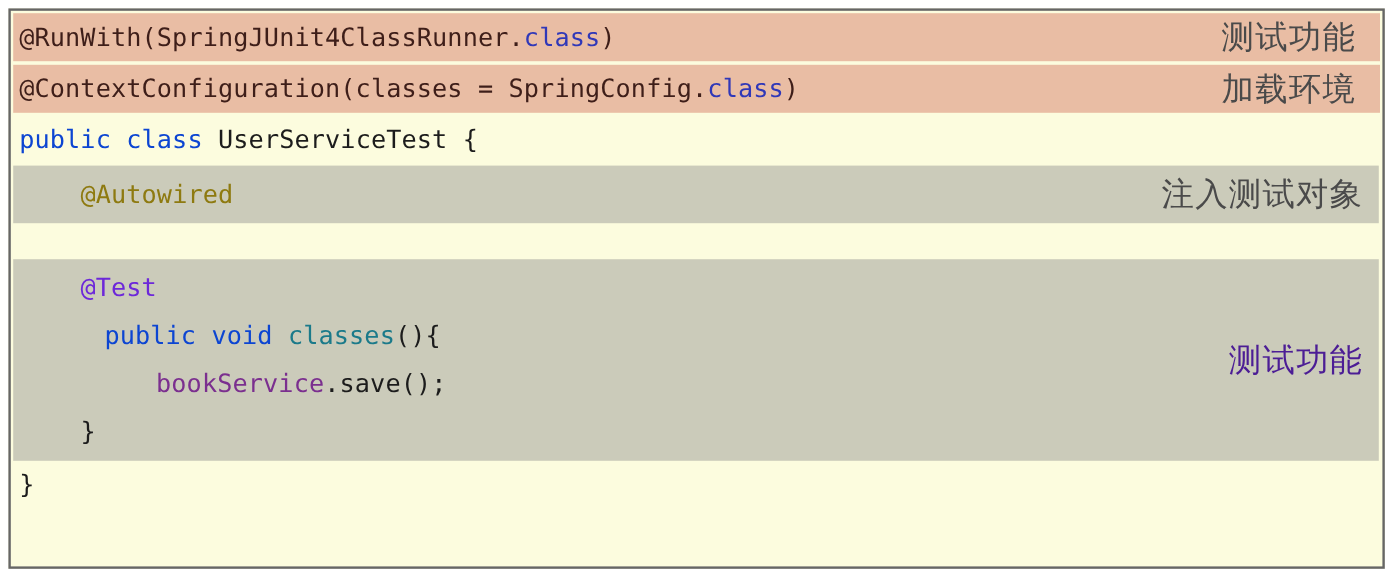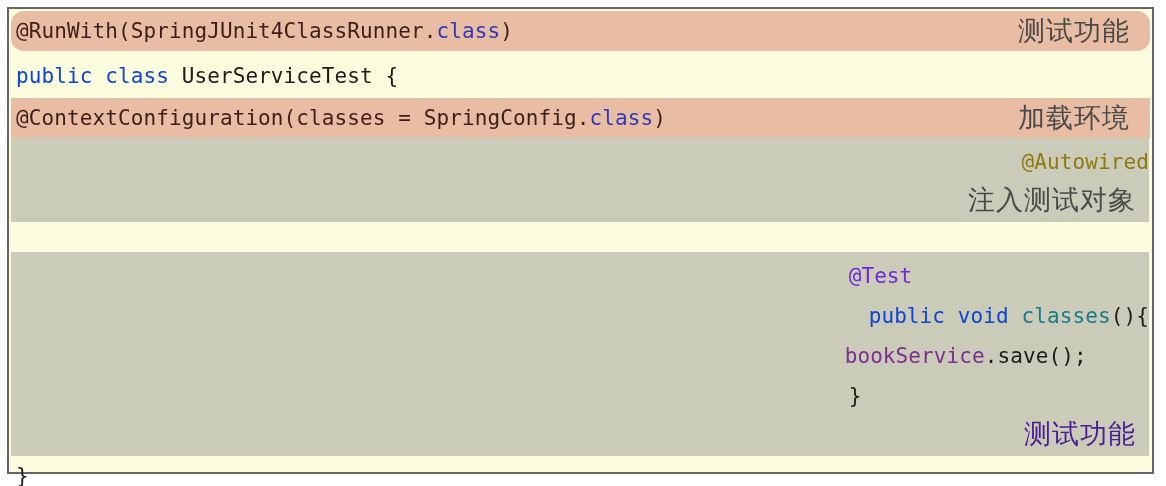--- a/index.html
+++ b/index.html
@@ -34,51 +34,50 @@
   .annot {
     font-family: "Liberation Sans", "DejaVu Sans", sans-serif;
     font-size: 27px;
     letter-spacing: 1px;
     white-space: nowrap;
     flex: 0 0 auto;
   }
   .row .annot { padding-right: 20px; }
   .block {
     display: flex;
-    align-items: flex-end;
+    align-items: center;
     width: calc(100% - 1px);
     padding: 4px 0;
-    flex-direction: column;
   }
   .block .lines { flex: 1 1 auto; }
   .block .annot { padding-right: 13px; }
   .line {
     height: 40px;
     display: flex;
     align-items: center;
   }
   .spacer { width: 100%; }
   .ind-0 { padding-left: 5px; }
   .ind-1 { padding-left: 56px; }
-  .ind-2 { padding-left: 52px; }
+  .ind-2 { padding-left: 119px; }
 </style>
 </head>
 <body style="background: rgb(255, 255, 255);">
 
 <div class="frame" id="frame" style="background: rgb(252, 252, 222); border-color: rgb(102, 102, 102);">
-    <div class="row" style="background: rgb(233, 189, 164); margin-bottom: 3px; border-radius: 13px;">
+    <div class="row" style="background: rgb(233, 189, 164); margin-bottom: 3px;">
       <span class="code ind-0"><span style="color: rgb(62, 30, 25);">@RunWith(SpringJUnit4ClassRunner.</span><span style="color: rgb(48, 56, 184);">class</span><span style="color: rgb(62, 30, 25);">)</span></span>
       <span class="annot" style="color: rgb(74, 74, 74);">测试功能</span>
-    </div>
-    <div class="row tall" style="background: transparent;">
-      <span class="code ind-0"><span style="color: rgb(12, 69, 210);">public class </span><span style="color: rgb(28, 28, 28);">UserServiceTest {</span></span>
     </div>
     <div class="row" style="background: rgb(233, 189, 164);">
       <span class="code ind-0"><span style="color: rgb(62, 30, 25);">@ContextConfiguration(classes = SpringConfig.</span><span style="color: rgb(48, 56, 184);">class</span><span style="color: rgb(62, 30, 25);">)</span></span>
       <span class="annot" style="color: rgb(74, 74, 74);">加载环境</span>
+    </div>
+    <div class="row tall" style="background: transparent;">
+      <span class="code ind-0"><span style="color: rgb(12, 69, 210);">public class </span><span style="color: rgb(28, 28, 28);">UserServiceTest {</span></span>
     </div>
     <div class="block" style="background: rgb(203, 203, 186);">
       <div class="lines">
         <div class="line">
           <span class="code ind-1"><span style="color: rgb(142, 122, 16);">@Autowired</span></span>
         </div>
       </div>
       <span class="annot" style="color: rgb(74, 74, 74);">注入测试对象</span>
     </div>
     <div class="spacer" style="height: 30px;"></div>

